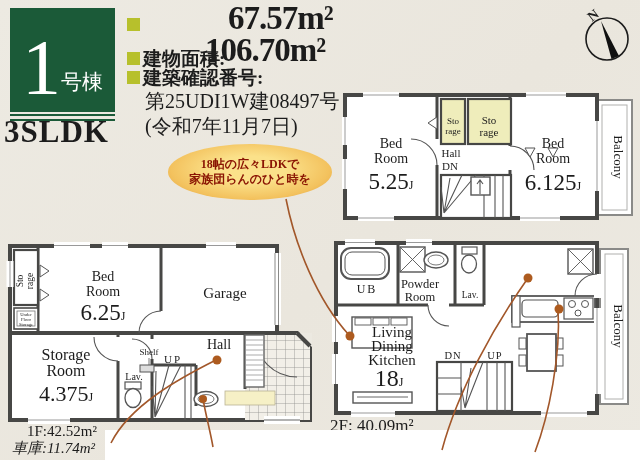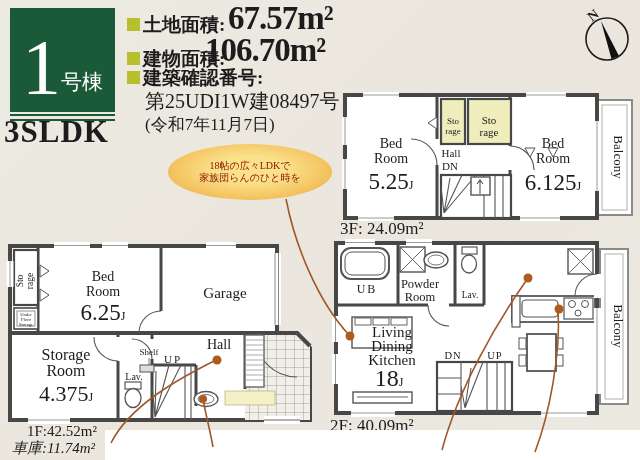--- a/index.html
+++ b/index.html
@@ -14,50 +14,49 @@
   .double-rule{position:absolute;left:10px;top:114px;width:105px;height:3px;
                border-top:2.5px solid #1b5a38;border-bottom:2.5px solid #1b5a38;box-sizing:content-box;}
   .plan-type{left:4px;top:116px;font-size:31px;font-weight:bold;letter-spacing:1px;}
   .bullet{position:absolute;width:13px;height:13px;background:#b7c02c;}
   .spec-label{font-size:19px;font-weight:bold;}
   .spec-value{font-size:33px;font-weight:600;letter-spacing:-1px;}
   .spec-sub{font-size:20px;}
   .bubble{position:absolute;left:168px;top:144px;width:164px;height:56px;border-radius:50%;
           background:radial-gradient(ellipse at 50% 45%,#fbe18a 30%,#f3c25e 68%,#dd9434 100%);
           display:flex;flex-direction:column;align-items:center;justify-content:center;}
-  .bubble div{font-size:10px;font-weight:normal;color:#8a1403;line-height:1.25;white-space:nowrap;}
+  .bubble div{font-size:12px;font-weight:bold;color:#8a1403;line-height:1.25;white-space:nowrap;}
   .floor-label{font-size:17px;}
   .mask{position:absolute;left:105px;top:430px;width:535px;height:30px;background:#ffffff;}
   svg text{font-family:"Liberation Serif","DejaVu Serif",serif;fill:#1c1c1c;}
   .plan{position:absolute;}
 </style>
 </head>
 <body>
 
 <div class="stage">
 
   <div class="unit-box">
     <span class="unit-num">1</span>
     <span class="unit-suffix">号棟</span>
   </div>
   <div class="double-rule"></div>
   <div class="lbl plan-type">3SLDK</div>
 
   <div class="bullet" style="left:127px;top:18px;"></div>
-  <div class="lbl spec-label" style="left:143px;top:15px;">土地面積:</div>
   <div class="lbl spec-value" style="left:228px;top:2px;">67.57m²</div>
 
   <div class="bullet" style="left:127px;top:52px;"></div>
   <div class="lbl spec-label" style="left:143px;top:49px;">建物面積:</div>
   <div class="lbl spec-value" style="left:205px;top:34px;">106.70m²</div>
 
   <div class="bullet" style="left:127px;top:71px;"></div>
   <div class="lbl spec-label" style="left:143px;top:68px;text-align:right;">建築確認番号:</div>
   <div class="lbl spec-sub" style="left:145px;top:91px;">第25UDI1W建08497号</div>
-  <div class="lbl" style="left:145px;top:116px;font-size:17px;">(令和7年11月7日)</div>
+  <div class="lbl" style="left:145px;top:116px;font-size:20px;">(令和7年11月7日)</div>
 
   <svg class="plan" style="left:575px;top:6px;" width="64" height="68" viewBox="0 0 64 68">
     <circle cx="32" cy="33" r="21" fill="none" stroke="#1c1c1c" stroke-width="1.6"></circle>
     <polygon points="26,15 44,50 36.5,53" fill="#111"></polygon>
     <text x="17" y="16" font-size="14" font-weight="bold" transform="rotate(-38 17 16)">N</text>
   </svg>
 
   <svg class="plan" style="left:338px;top:91px;" width="300" height="132" viewBox="0 0 300 132">
 
     <rect x="259" y="9" width="35" height="115" fill="#fff" stroke="#8a8a88" stroke-width="2"></rect>
@@ -108,21 +107,20 @@
     <text x="215" y="72" font-size="14" text-anchor="middle">Room</text>
     <text x="215" y="99" font-size="23" text-anchor="middle"><tspan>6.125</tspan><tspan font-size="12">J</tspan></text>
     <text x="115" y="33" font-size="9" text-anchor="middle">Sto</text>
     <text x="115" y="43" font-size="9" text-anchor="middle">rage</text>
     <text x="151" y="33" font-size="11" text-anchor="middle">Sto</text>
     <text x="151" y="45" font-size="11" text-anchor="middle">rage</text>
     <text x="113" y="66" font-size="11" text-anchor="middle">Hall</text>
     <text x="112" y="79" font-size="11" text-anchor="middle">DN</text>
     <text x="276" y="66" font-size="13" text-anchor="middle" transform="rotate(90 276 66)">Balcony</text>
   </svg>
-  <div class="lbl floor-label" style="left:340px;top:220px;">3F: 24.09m²</div>
 
   <svg class="plan" style="left:6px;top:241px;" width="310" height="186" viewBox="0 0 310 186">
     <defs>
       <pattern id="tiles" width="9" height="9" patternUnits="userSpaceOnUse">
         <rect width="9" height="9" fill="#f2efe8"></rect>
         <path d="M9 0H0V9" stroke="#8f8f8d" stroke-width="0.8" fill="none"></path>
       </pattern>
     </defs>
 
     <path d="M4,5 H271 V92 H291 L304,105 V179 H4 Z" fill="#ffffff" stroke="#474745" stroke-width="4"></path>

